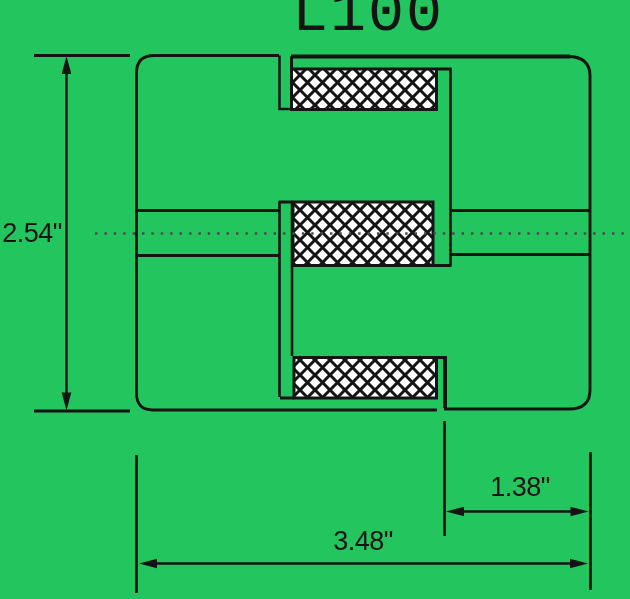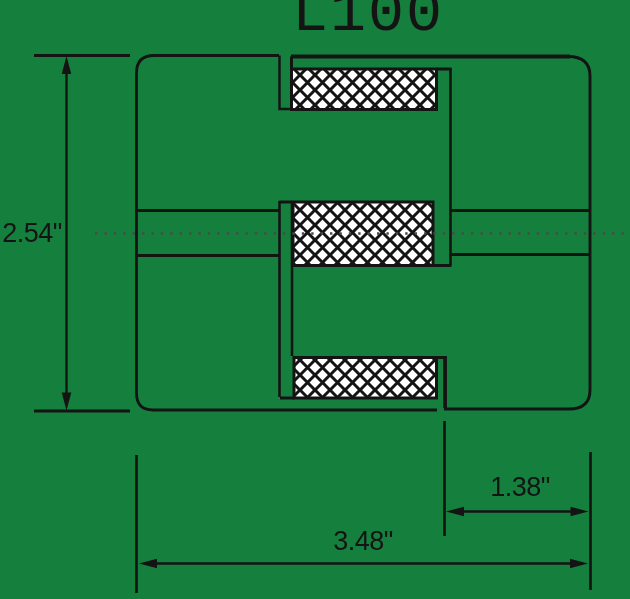--- a/index.html
+++ b/index.html
@@ -1,19 +1,19 @@
 <!DOCTYPE html>
 <html><head>
 <meta charset="utf-8">
 <style>
   html,body{margin:0;padding:0;background:#fff;}
   .canvas{
     position:relative;
     width:630px;height:599px;
-    background:#15803d;
+    background:#22c55e;
     overflow:hidden;
     font-family:"Liberation Sans", sans-serif;
   }
   .drawing-svg{position:absolute;left:0;top:0;}
   .title{
     position:absolute;
     left:288px;top:-16px;width:160px;height:60px;
     font-family:"Liberation Mono", monospace;
     font-size:60px;line-height:60px;letter-spacing:2px;
     color:#141414;text-align:center;white-space:nowrap;

